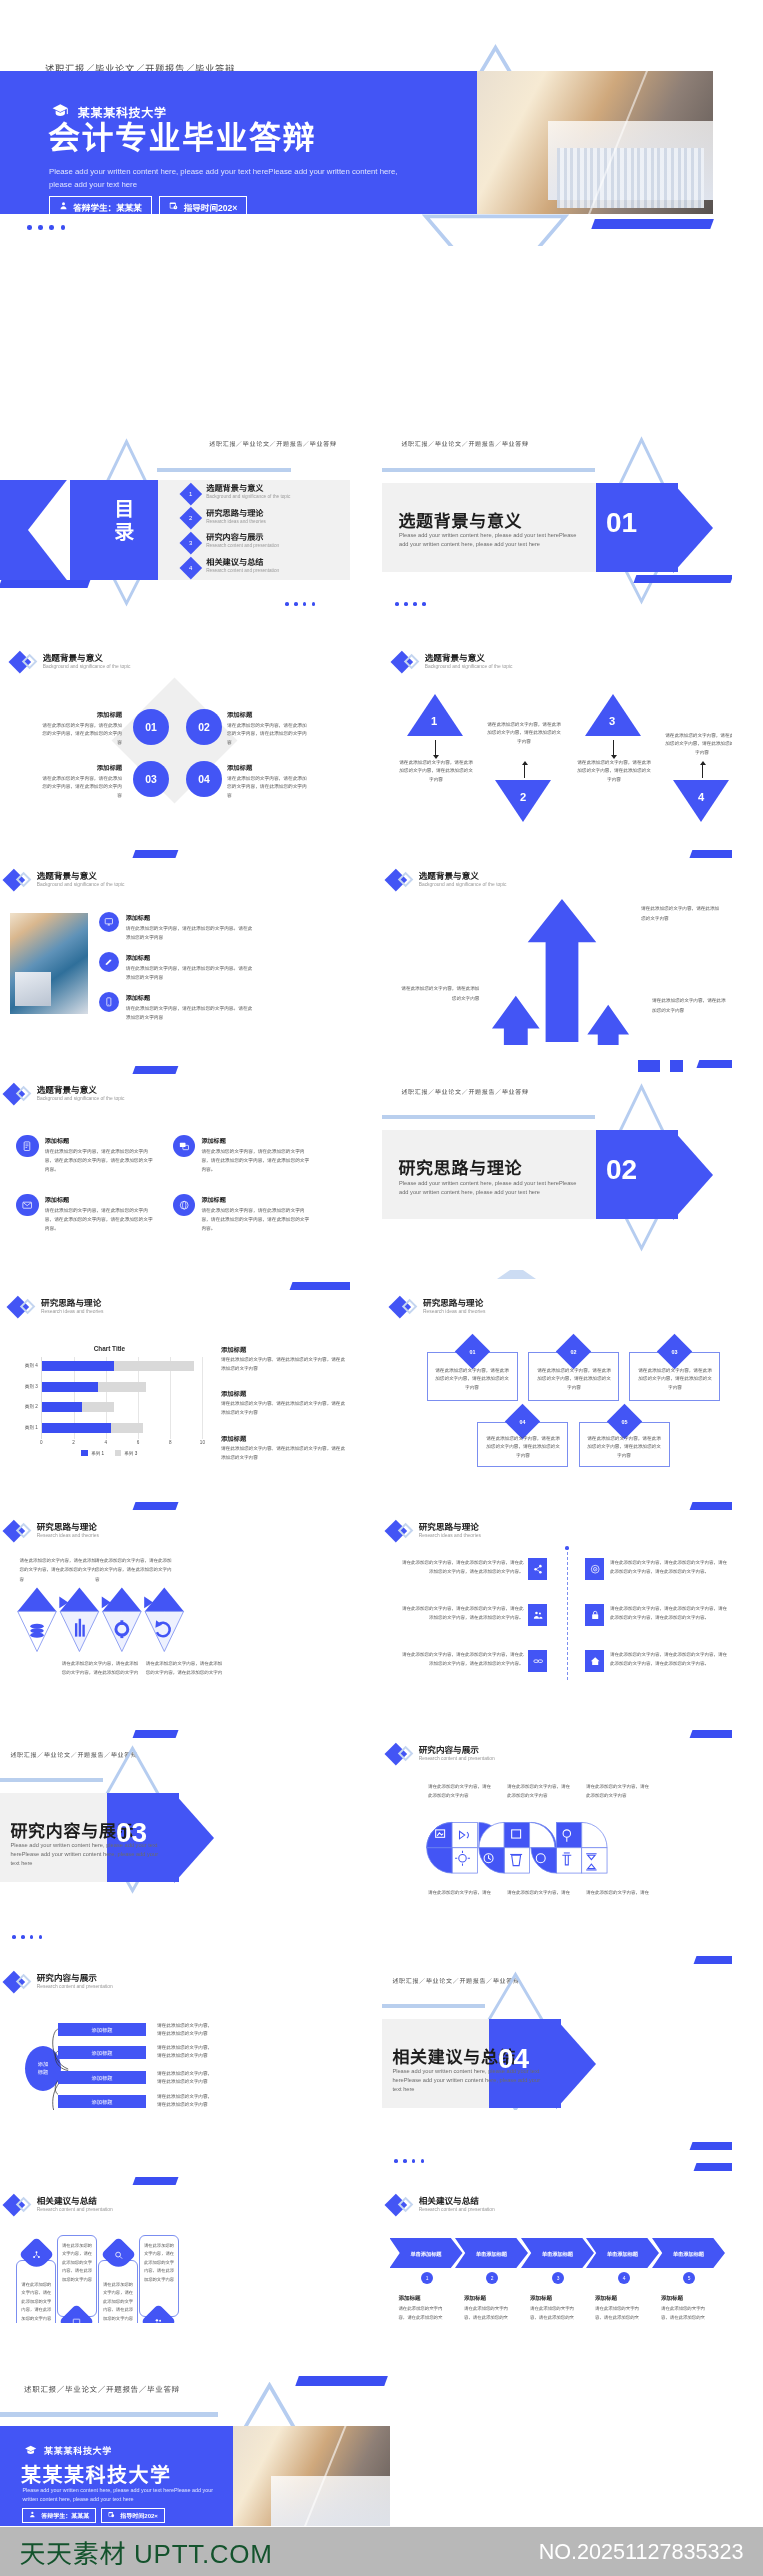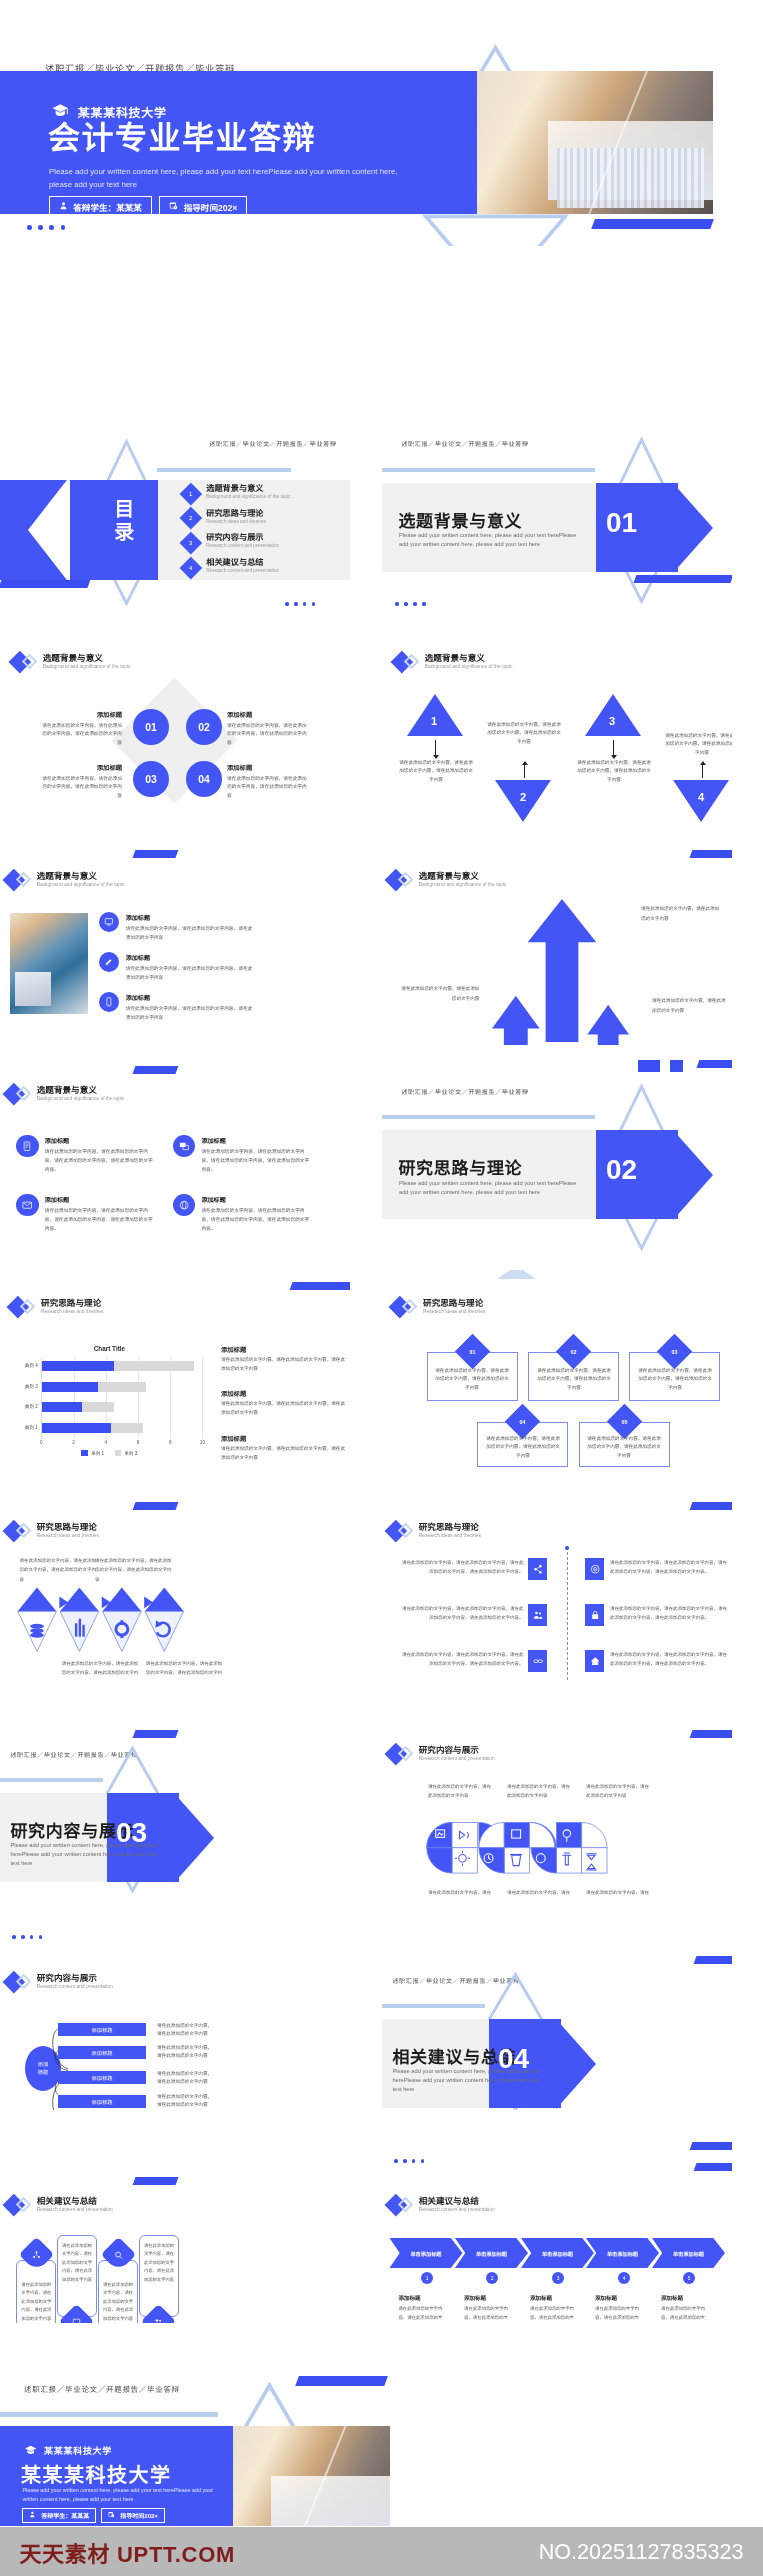--- a/index.html
+++ b/index.html
@@ -178,21 +178,21 @@
      background:linear-gradient(118deg,#e9dfd0 0%,#f6ead3 22%,#cfa87c 46%,#8e7f76 68%,#57514f 100%);
      overflow:hidden;}
   .end-photo:before{content:"";position:absolute;left:24%;top:42%;width:78%;height:58%;
      background:linear-gradient(180deg,rgba(255,255,255,.8),rgba(226,232,243,.96));}
   .end-photo:after{content:"";position:absolute;left:54%;top:-14%;width:2.2px;height:140%;
      background:rgba(255,255,255,.6);transform:rotate(22deg);}
 
   
   .footer{position:absolute;left:0;bottom:0;width:763px;height:49px;background:#b8b8b8;
       display:flex;align-items:center;justify-content:space-between;padding:0 19.4px;}
-  .footer-left{font-size:22px;color:#7f1d1d;letter-spacing:0.7px;white-space:nowrap;font-weight:bold;}
+  .footer-left{font-size:26px;color:#14532d;letter-spacing:0.7px;white-space:nowrap;}
   .footer-right{font-size:21.6px;color:#fff;letter-spacing:0px;white-space:nowrap;}
 </style>
 </head>
 <body>
 
 <div class="page">
 
   <div class="slide" style="left:0;top:0;width:763px;height:246px;">
     <div class="crumb" style="position:absolute;left:45px;top:61px;">述职汇报／毕业论文／开题报告／毕业答辩</div>
     <div class="tri-outline" style="left:431px;top:46px;border-bottom:104px solid transparent;border-left-width:0;border-right-width:0;"></div>

